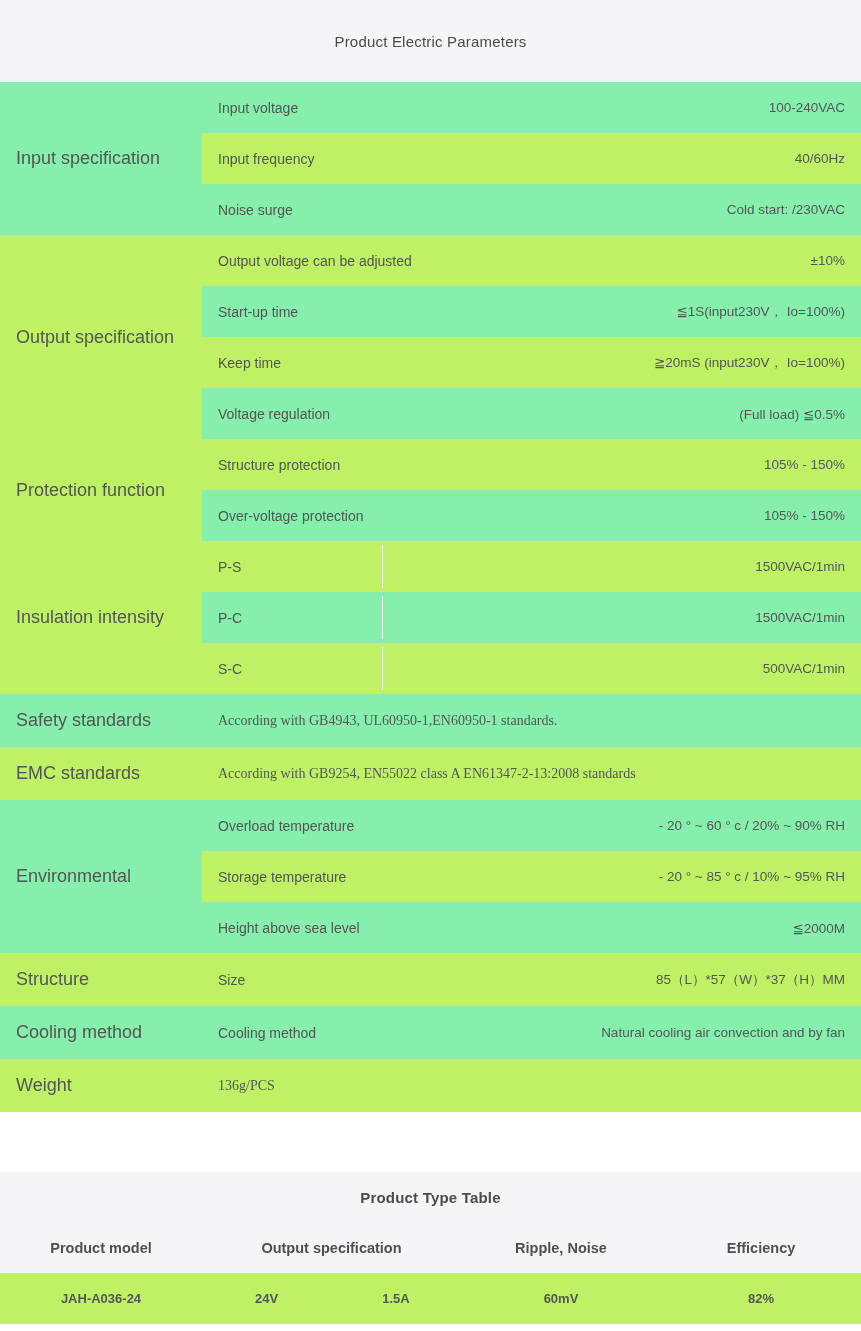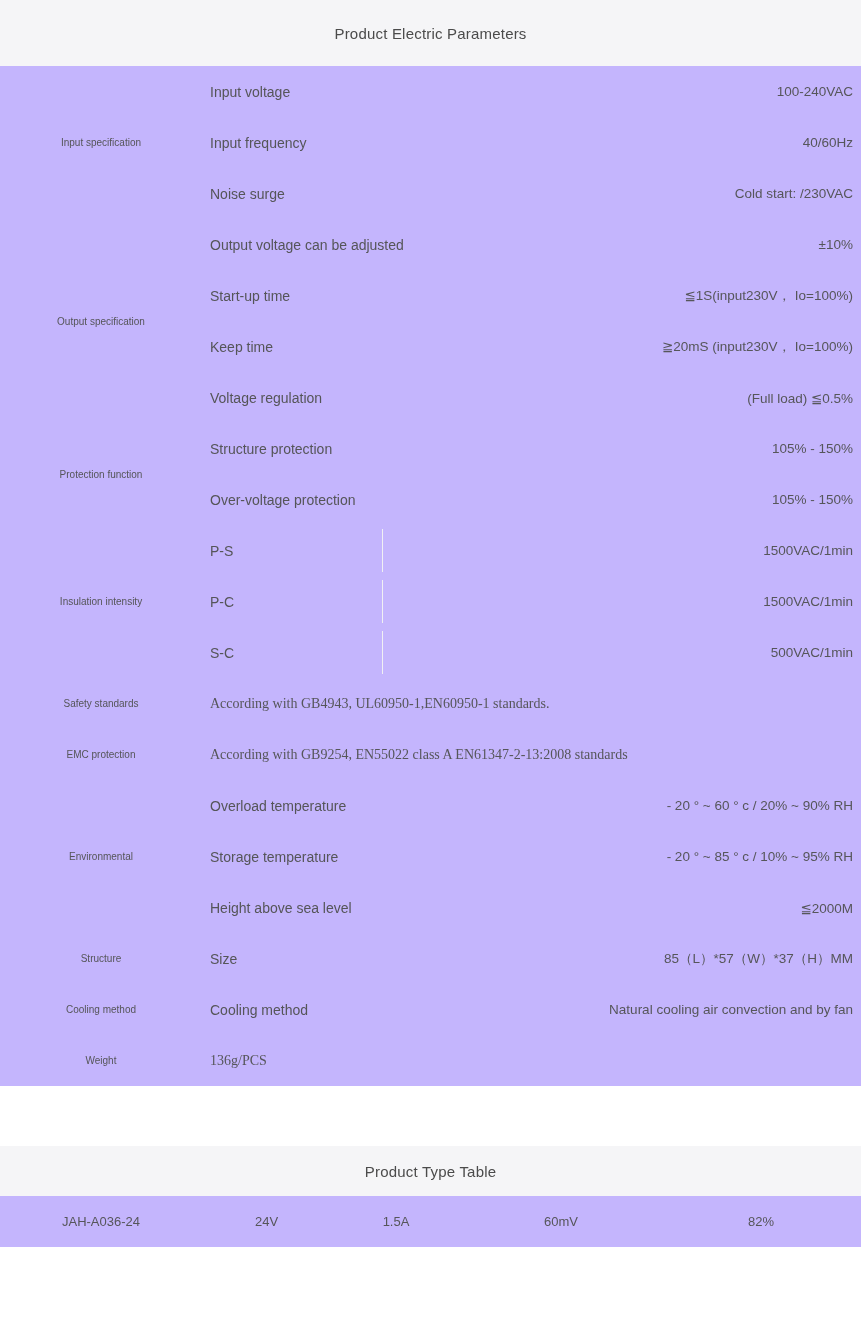--- a/index.html
+++ b/index.html
@@ -16,42 +16,42 @@
   }
 
   .spec-table {
     width: 861px;
     border-collapse: collapse;
     table-layout: fixed;
   }
 
   .spec-table td,
   .spec-table th {
-    padding: 8px;
+    padding: 16px;
     margin: 0;
     border: none;
     font-weight: normal;
     vertical-align: middle;
   }
 
   
   .tbl-title {
     height: 50px;
     background: #f5f5f7;
     text-align: center;
     font-size: 15px;
     color: #4b4b4b;
     letter-spacing: 0.2px;
   }
 
   
   .grp-cell {
     background: #f5f5f7;
-    text-align: center;
-    font-size: 10px;
+    text-align: left;
+    font-size: 18px;
     color: #555558;
     border-right: 2px solid #ffffff;
     border-bottom: 2px solid #ffffff;
   }
 
   .lbl-cell {
     text-align: left;
     padding-left: 36px;
     font-size: 14px;
     color: #555558;
@@ -69,22 +69,22 @@
   .wide-cell {
     text-align: left;
     padding-left: 36px;
     font-size: 14px;
     color: #56565a;
     border-bottom: 2px solid #ffffff;
     font-family: Liberation Serif, serif;
   }
 
   
-  .bg-a { background: #c4b5fd; }
-  .bg-b { background: #c4b5fd; }
+  .bg-a { background: #86efac; }
+  .bg-b { background: #bef264; }
 
   
   .subdiv {
     position: relative;
   }
   .subdiv::after {
     content: "";
     position: absolute;
     top: 4px;
     bottom: 4px;
@@ -104,21 +104,21 @@
   
   .type-table {
     width: 861px;
     border-collapse: collapse;
     table-layout: fixed;
   }
   .type-table td, .type-table th {
     padding: 0;
     margin: 2px;
     border: none;
-    font-weight: normal;
+    font-weight: bold;
   }
   .type-head {
     height: 51px;
     text-align: center;
     font-size: 14.5px;
     color: #4f4f53;
     background: #f5f5f7;
     border-right: 2px solid #ffffff;
     border-bottom: 2px solid #ffffff;
   }
@@ -202,21 +202,21 @@
     <td class="lbl-cell bg-b subdiv">S-C</td>
     <td class="val-cell bg-b">500VAC/1min</td>
   </tr>
 
   <tr class="row-h">
     <td class="grp-cell bg-a">Safety standards</td>
     <td class="wide-cell bg-a" colspan="2">According with GB4943, UL60950-1,EN60950-1 standards.</td>
   </tr>
 
   <tr class="row-h">
-    <td class="grp-cell bg-b">EMC protection</td>
+    <td class="grp-cell bg-b">EMC standards</td>
     <td class="wide-cell bg-b" colspan="2">According with GB9254, EN55022 class A EN61347-2-13:2008 standards</td>
   </tr>
 
   <tr class="row-h">
     <td class="grp-cell bg-a" rowspan="3">Environmental</td>
     <td class="lbl-cell bg-a">Overload temperature</td>
     <td class="val-cell bg-a">- 20 ° ~ 60 ° c / 20% ~ 90% RH</td>
   </tr>
   <tr class="row-h">
     <td class="lbl-cell bg-b">Storage temperature</td>
@@ -255,20 +255,26 @@
     <col style="width:130px">
     <col style="width:200px">
     <col style="width:200px">
   </colgroup>
 
   <tbody>
       <tr>
     <td class="tbl-title" colspan="5">Product Type Table</td>
   </tr>
 
+  <tr>
+    <td class="type-head">Product model</td>
+    <td class="type-head" colspan="2">Output specification</td>
+    <td class="type-head">Ripple, Noise</td>
+    <td class="type-head no-r">Efficiency</td>
+  </tr>
 
 
   <tr>
     <td class="type-cell bg-b">JAH-A036-24</td>
     <td class="type-cell bg-b">24V</td>
     <td class="type-cell bg-b">1.5A</td>
     <td class="type-cell bg-b">60mV</td>
     <td class="type-cell bg-b no-r">82%</td>
   </tr>
 </tbody>

